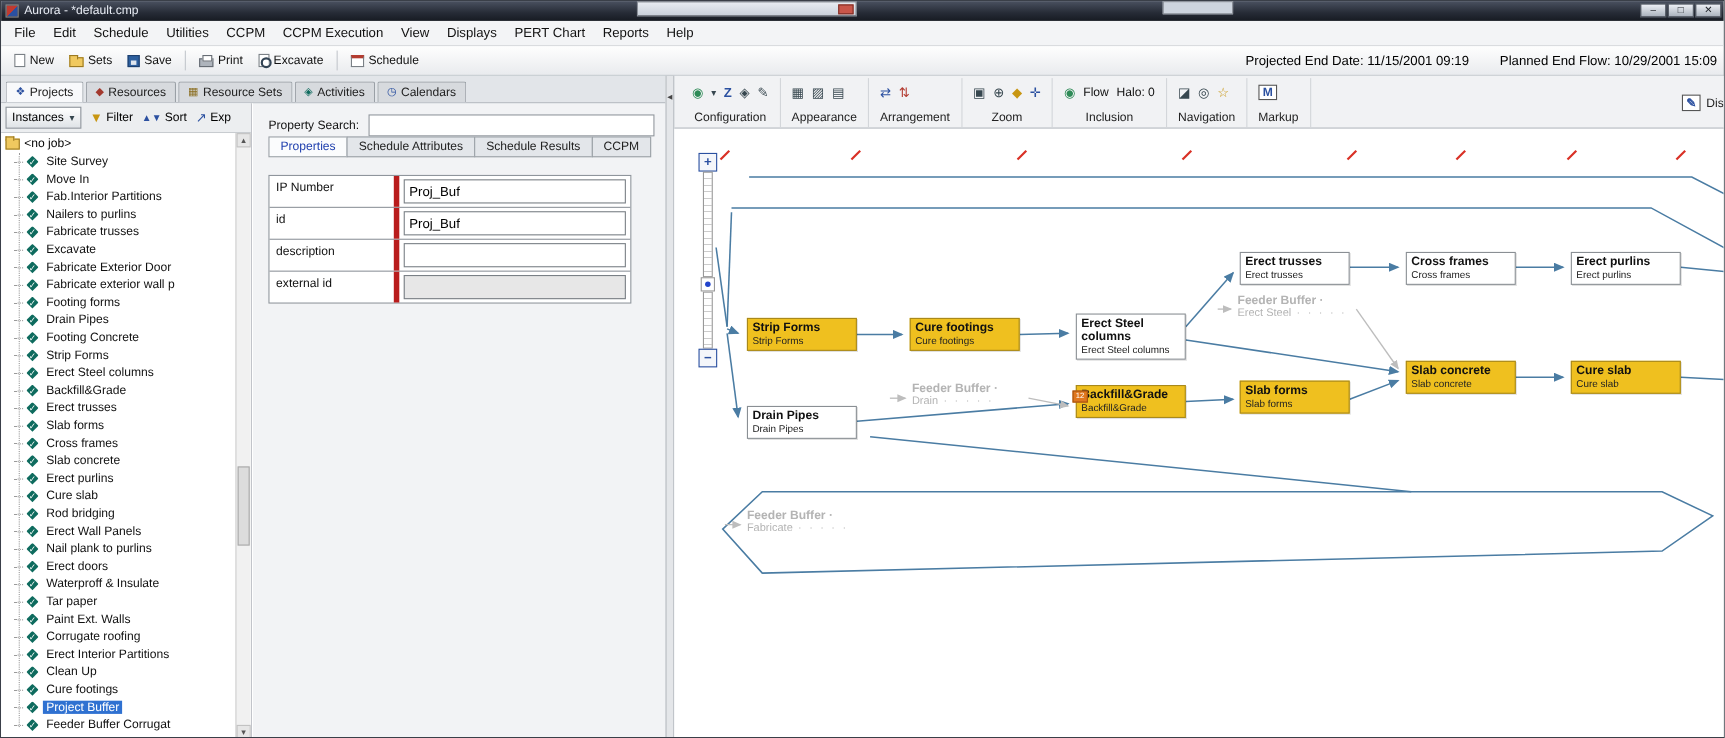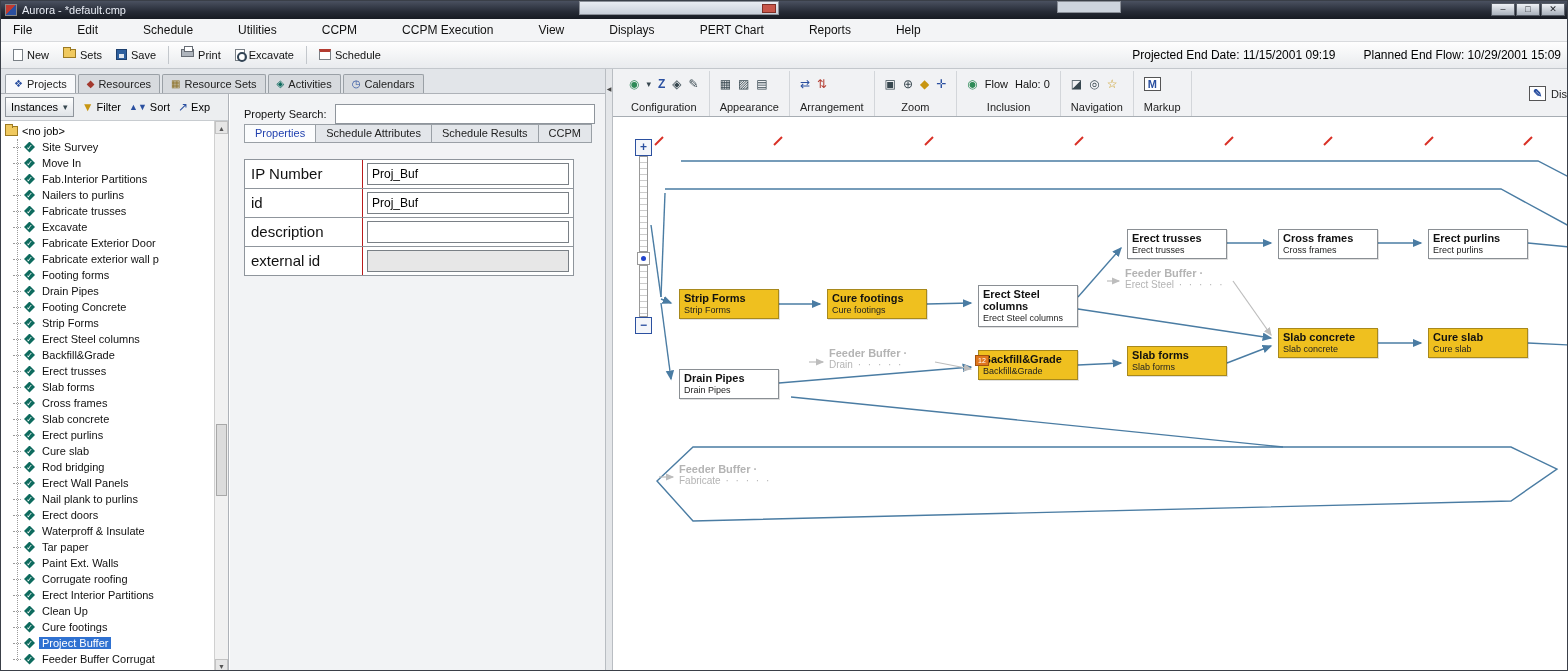--- a/index.html
+++ b/index.html
@@ -9,26 +9,26 @@
   
   .titlebar { height:18px; background:linear-gradient(#4a5160,#262b36 60%,#171b23); display:flex; align-items:center; padding:0 4px; color:#e8ecf4; font-size:11px; position:relative; }
   .appicon { width:12px; height:12px; background:linear-gradient(135deg,#c03a30 0 50%,#2b50a0 50% 100%); margin-right:5px; border:1px solid #888; flex:0 0 auto; }
   .frag1 { position:absolute; left:578px; top:0; width:200px; height:14px; background:linear-gradient(#e8ecf2,#c9d0da); border:1px solid #8a8f98; }
   .frag1 .fclose { position:absolute; right:2px; top:2px; width:14px; height:9px; background:#c8564a; border:1px solid #7e2f27; }
   .frag2 { position:absolute; left:1056px; top:0; width:64px; height:12px; background:#cdd4de; border:1px solid #8a8f98; }
   .winbtns { position:absolute; right:2px; top:2px; display:flex; gap:1px; }
   .wbtn { width:24px; height:13px; font-size:9px; line-height:11px; text-align:center; color:#1c2026; background:linear-gradient(#eef1f6,#a9b1bc); border:1px solid #565c66; }
 
   
-  .menubar { height:23px; background:#f3f4f6; border-bottom:1px solid #d8dadd; display:flex; align-items:center; padding-left:4px;gap:29px; }
+  .menubar { height:23px; background:#f3f4f6; border-bottom:1px solid #d8dadd; display:flex; align-items:center; padding-left:4px; }
   .menu-item { font-size:12px; padding:3px 8px; color:#111; cursor:default; }
 
   
   .maintoolbar { height:27px; background:linear-gradient(#fefefe,#e9ebee); border-bottom:1px solid #c3c7cc; display:flex; align-items:center; padding:0 6px; gap:2px; }
-  .tbtn { display:flex; align-items:flex-start; gap:4px; font-size:11px; padding:2px 6px; color:#111; }
+  .tbtn { display:flex; align-items:flex-end; gap:4px; font-size:11px; padding:2px 6px; color:#111; }
   .tsep { width:1px; height:18px; background:#c3c7cc; margin:0 4px; }
   .dates { margin-left:auto; display:flex; gap:28px; font-size:12px; white-space:nowrap; overflow:hidden; color:#000; }
   .ic { display:inline-block; flex:0 0 auto; }
   .ic-new { width:10px; height:12px; background:#fff; border:1px solid #7a8086; }
   .ic-open { width:13px; height:9px; background:#f0c95f; border:1px solid #9c7a22; position:relative; }
   .ic-open::before { content:""; position:absolute; left:-1px; top:-3px; width:6px; height:3px; background:#f0c95f; border:1px solid #9c7a22; border-bottom:none; }
   .ic-save { width:11px; height:11px; background:#2d5f9e; border:1px solid #1d3f6e; position:relative; }
   .ic-save::after { content:""; position:absolute; left:2px; bottom:1px; width:5px; height:4px; background:#dfe6ef; }
   .ic-print { width:13px; height:8px; background:#aeb4bc; border:1px solid #666c74; position:relative; }
   .ic-print::before { content:""; position:absolute; left:2px; top:-4px; width:7px; height:4px; background:#fff; border:1px solid #666c74; }
@@ -75,21 +75,21 @@
   .searchrow { display:flex; align-items:center; gap:8px; }
   .slabel { font-size:11px; color:#111; }
   .sinput { flex:1; height:20px; border:1px solid #8f959c; background:#fff; font-size:11px; padding:0 4px; max-width:276px; }
   .ptabrow { display:flex; margin-top:0; }
   .ptabrow.first { margin-top:14px; }
   .ptab { font-size:11px; padding:2px 10px 3px; border:1px solid #9aa0a6; background:#e3e6ea; margin-right:-1px; color:#222; }
   .ptab.selected { background:#fbfcfd; color:#1f3fae; }
   .ptable { margin-top:16px; width:330px; border:1px solid #8f959c; background:#fff; }
   .prow { display:flex; border-top:1px solid #8f959c; }
   .prow:first-child { border-top:none; }
-  .plabel { width:118px; padding:5px 6px; font-size:15px; border-right:1px solid #b91c1c; color:#111; }
+  .plabel { width:118px; padding:5px 6px; font-size:11px; border-right:5px solid #b91c1c; color:#111; }
   .pvalcell { flex:1; padding:3px 4px; }
   .vbox { width:100%; border:1px solid #7a8086; height:22px; font-size:12px; padding:2px 4px; background:#fff; font-family:"Liberation Sans", sans-serif; }
   .vbox.disabled { background:#e7e7e7; }
 
   
   .vsplit { width:8px; background:#e4e6e9; border-left:1px solid #b9bdc2; border-right:1px solid #b9bdc2; position:relative; }
   .collapsebtn { position:absolute; top:10px; left:0; width:6px; height:20px; font-size:6px; line-height:20px; color:#444; text-align:center; }
 
   
   .chartpanel { flex:1; display:flex; flex-direction:column; min-width:0; background:#fff; }

